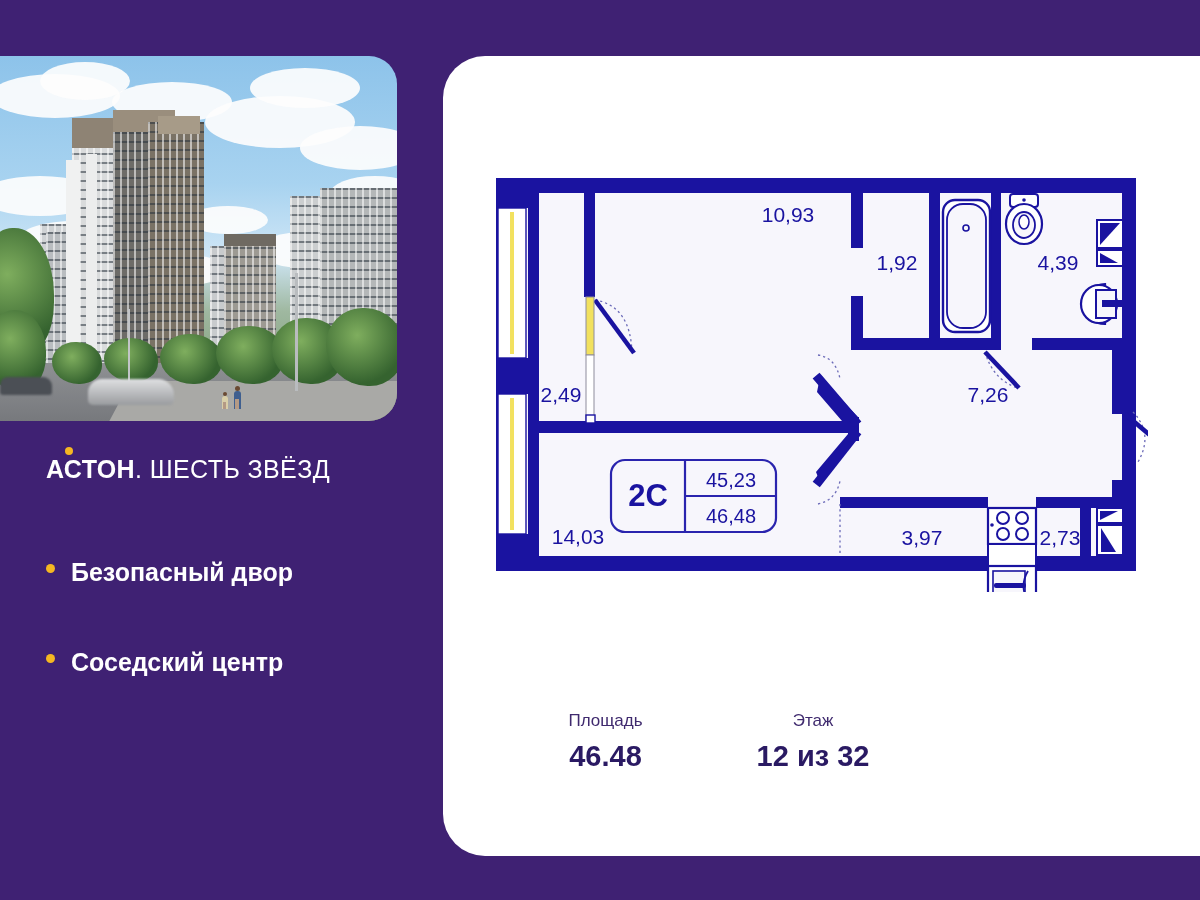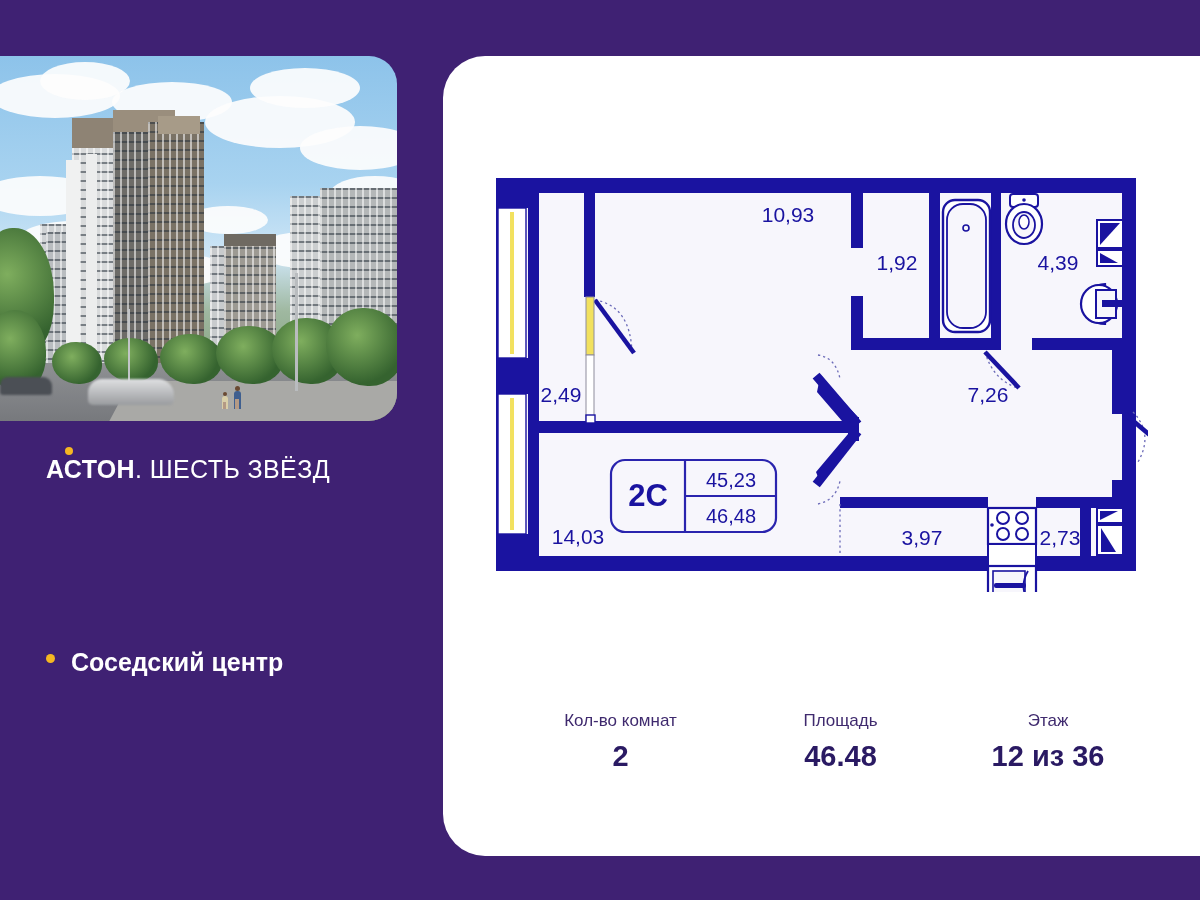--- a/index.html
+++ b/index.html
@@ -182,20 +182,21 @@
     <div class="person" style="left:220px;bottom:12px;width:9px;height:24px;">
       <div class="body" style="left:2px;width:6px;height:13px;background:#d9cfa8;border-radius:3px 3px 0 0;"></div>
       <div class="body" style="left:3px;bottom:13px;width:4px;height:4px;border-radius:50%;background:#6a4a33;"></div>
       <div class="body" style="left:3px;bottom:0;width:3px;height:7px;background:#b49a85;"></div>
     </div>
   </div>
 
   <div id="brand-dot"></div>
   <div id="brand"><span class="strong">АСТОН</span><span class="light">. ШЕСТЬ ЗВЁЗД</span></div>
 
+  <div class="feature" id="feature-0"><span class="bullet"></span><span>Безопасный двор</span></div>
   <div class="feature" id="feature-1"><span class="bullet"></span><span>Соседский центр</span></div>
 
 </div>
 
 <div id="card">
 
   <div id="plan">
     <svg width="660" height="420" viewBox="0 0 660 420" xmlns="http://www.w3.org/2000/svg">
 
       <g>
@@ -387,27 +388,23 @@
         <line x1="197" y1="324" x2="288" y2="324" stroke="#2a24ae" stroke-width="2.2"></line>
         <text x="160" y="334" text-anchor="middle" fill="#1a13a0" font-family="Liberation Sans, sans-serif" font-size="31" font-weight="bold">2С</text>
         <text x="243" y="315" text-anchor="middle" fill="#1a13a0" font-family="Liberation Sans, sans-serif" font-size="20">45,23</text>
         <text x="243" y="351" text-anchor="middle" fill="#1a13a0" font-family="Liberation Sans, sans-serif" font-size="20">46,48</text>
       </g>
 
     </svg>
   </div>
 
   <div id="stats">
-    <div class="stat" id="stat-rooms">
-      <div class="lbl">Кол-во комнат</div>
-      <div class="val">2</div>
-    </div>
     <div class="stat" id="stat-area">
       <div class="lbl">Площадь</div>
       <div class="val">46.48</div>
     </div>
     <div class="stat" id="stat-floor">
       <div class="lbl">Этаж</div>
-      <div class="val">12 из 36</div>
+      <div class="val">12 из 32</div>
     </div>
   </div>
 
 </div>
 
 </body></html>

